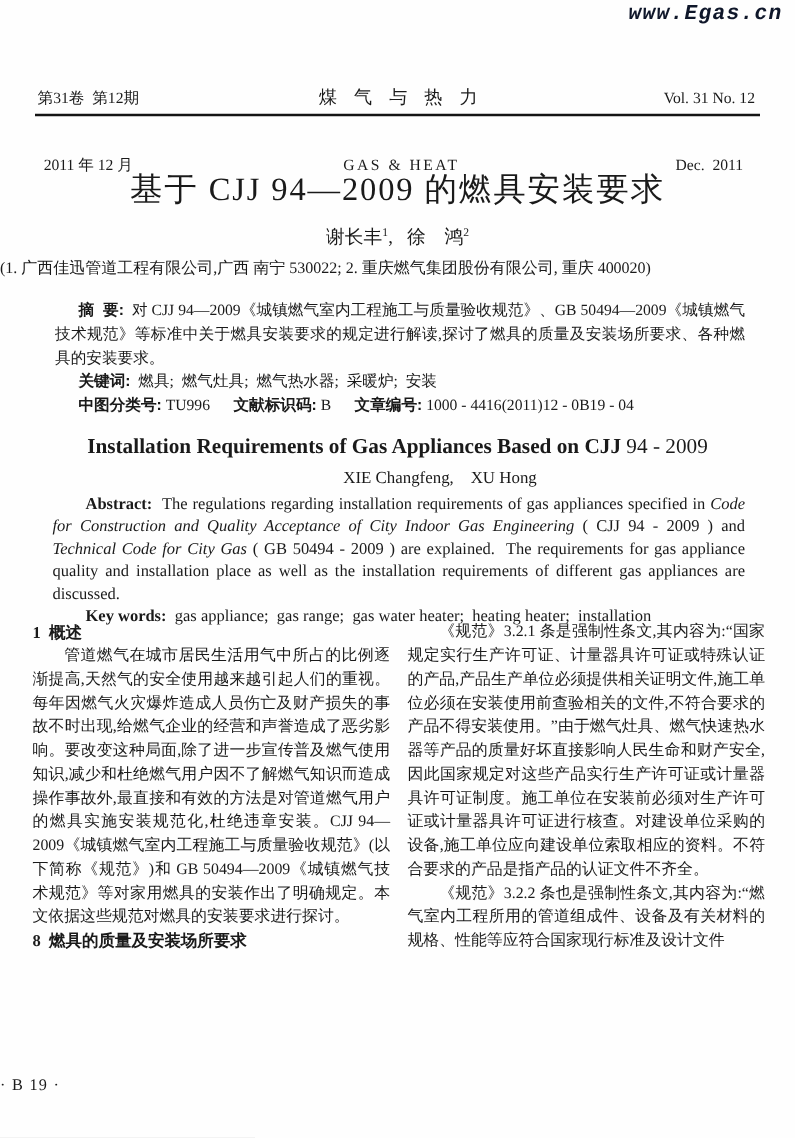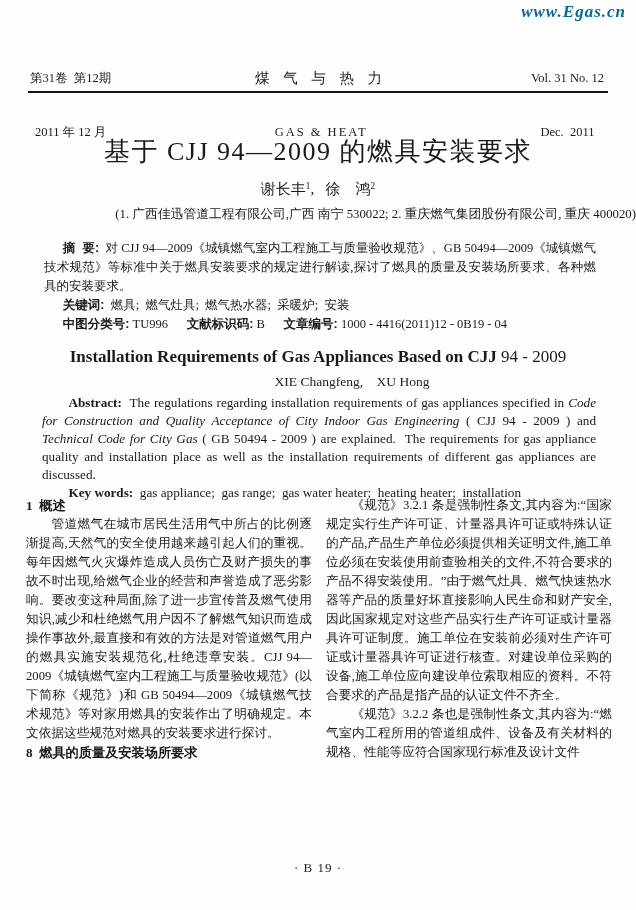--- a/index.html
+++ b/index.html
@@ -11,23 +11,23 @@
   .p{margin:0;text-align:justify;white-space:pre-wrap;}
   .ind2{text-indent:2em;}
   .ind15{text-indent:1.5em;}
   .rb{font-weight:bold;}
   .rg{font-weight:bold;font-family:"Liberation Sans","DejaVu Sans",sans-serif;margin-top:40px;}
   .ri{font-style:italic;}
   .rsup{font-size:0.62em;position:relative;top:-0.5em;}
 
   .watermark{
     position:absolute;top:2px;right:10px;
-    color:#0369a1;font-style:italic;font-weight:bold;
+    color:#0f172a;font-style:italic;font-weight:bold;
     font-size:17px;letter-spacing:1px;
-    font-family:Liberation Serif, serif;
+    font-family:Liberation Mono, monospace;
   }
   .jheader{
     position:absolute;top:33px;left:30px;right:32px;
     display:flex;justify-content:space-between;align-items:flex-start;
     font-size:12.5px;line-height:18px;gap:12px;
   }
   .jh-left,.jh-right,.jh-center{text-align:center;white-space:pre-wrap;}
   .jh-title-cn{font-size:14.5px;letter-spacing:5px;}
   .jh-title-en{font-size:12.5px;letter-spacing:2px;}
   .rule{position:absolute;top:91px;left:28px;width:580px;border-top:2.5px solid #141414;}
@@ -35,21 +35,21 @@
   .title{
     position:absolute;top:134px;left:0;width:100%;margin:0;
     text-align:center;font-size:26px;font-weight:normal;letter-spacing:1.5px;
   }
   .authors{
     position:absolute;top:180px;left:0;width:100%;
     text-align:center;font-size:15px;white-space:pre-wrap;
   }
   .affil{
     position:absolute;top:206px;left:0;width:100%;
-    text-align:right;font-size:12.8px;white-space:pre-wrap;
+    text-align:left;font-size:12.8px;white-space:pre-wrap;
   }
   .cn-abs{
     position:absolute;top:239px;left:44px;width:552px;
     font-size:12.5px;line-height:19px;
   }
   .en-title{
     position:absolute;top:347px;left:0;width:100%;
     text-align:center;font-size:17px;white-space:pre-wrap;
   }
   .en-authors{
@@ -64,21 +64,21 @@
     position:absolute;top:496px;left:26px;width:586px;height:364px;
     display:flex;gap:14px;overflow:hidden;
   }
   .col{width:286px;font-size:12.7px;line-height:19px;}
   .col-h{
     font-weight:bold;font-size:13.2px;line-height:19px;white-space:pre-wrap;
     font-family:Liberation Serif, serif;
   }
   .footer{
     position:absolute;top:860px;left:0;width:100%;
-    text-align:center;font-size:13px;letter-spacing:1px;
+    text-align:left;font-size:13px;letter-spacing:1px;
   }
 </style>
 </head>
 <body>
 
 <div class="page">
 
   <div class="watermark">www.Egas.cn</div>
 
   <div class="jheader">

